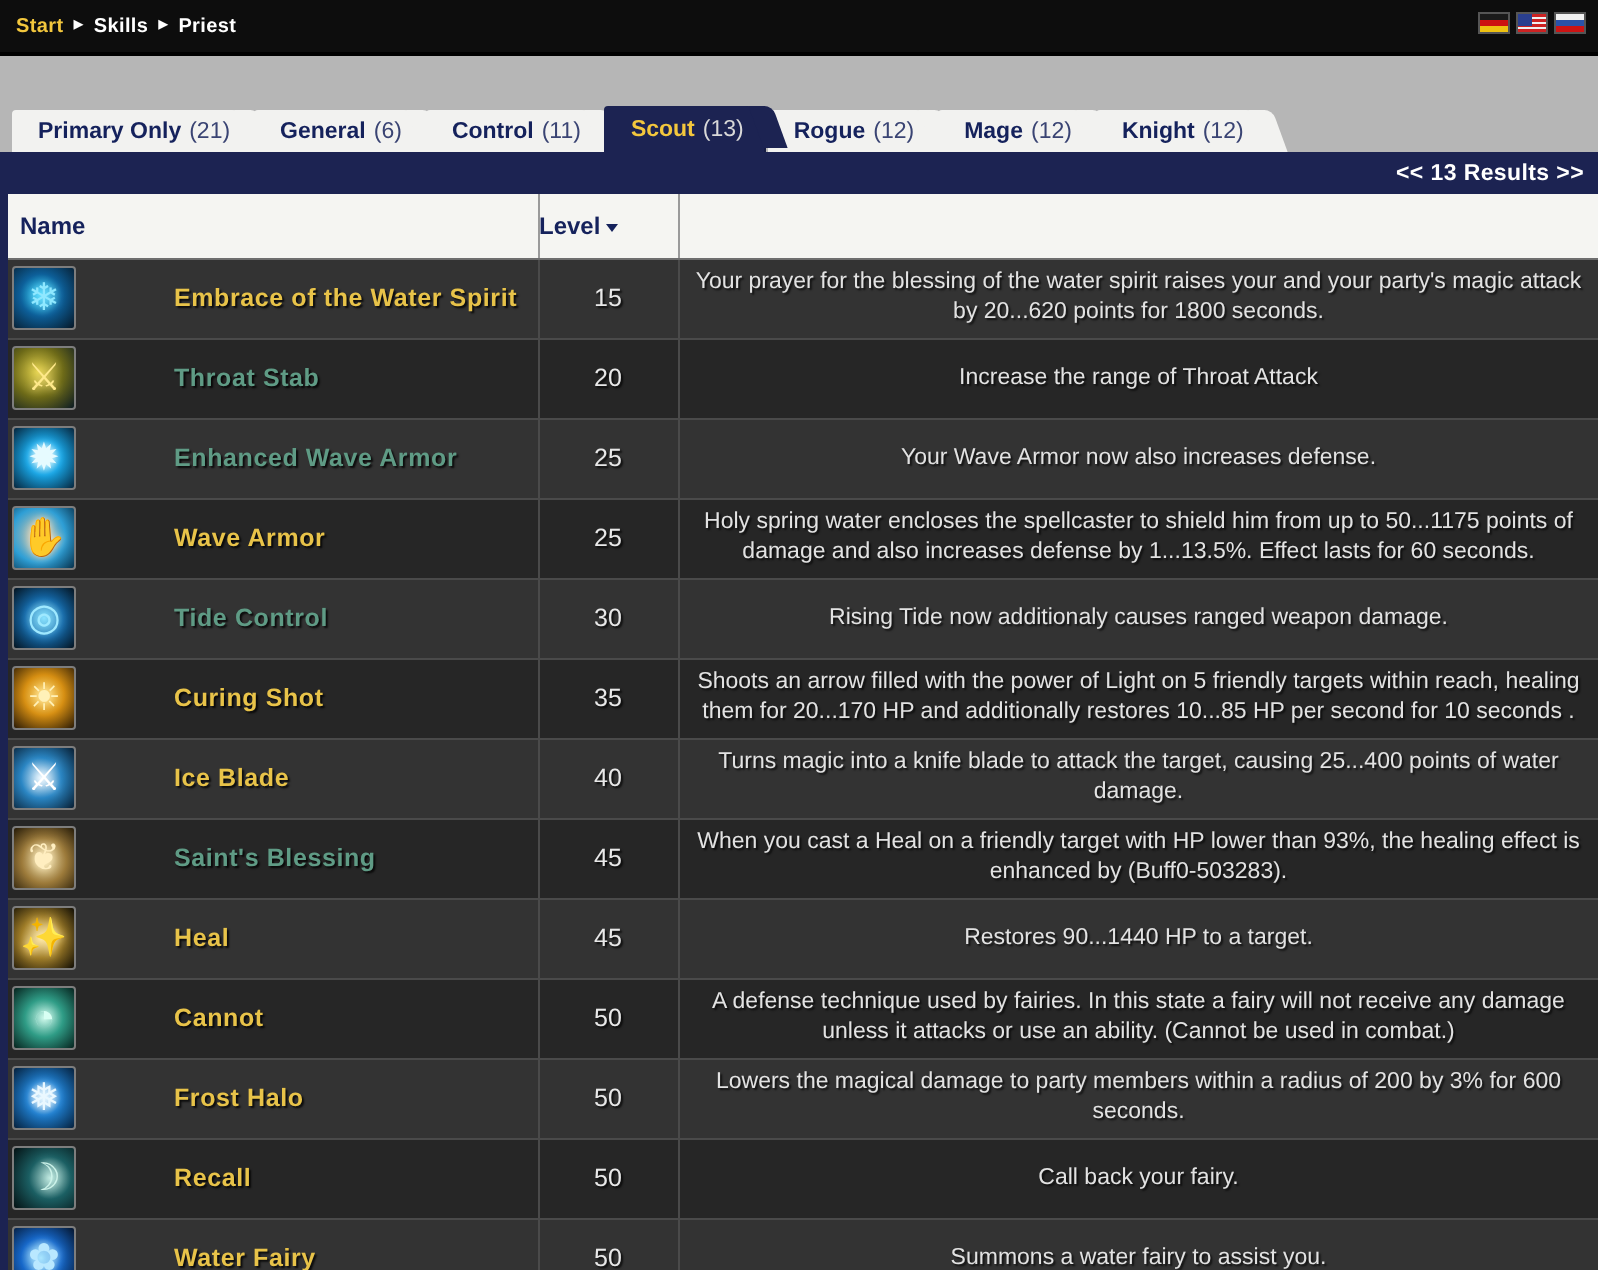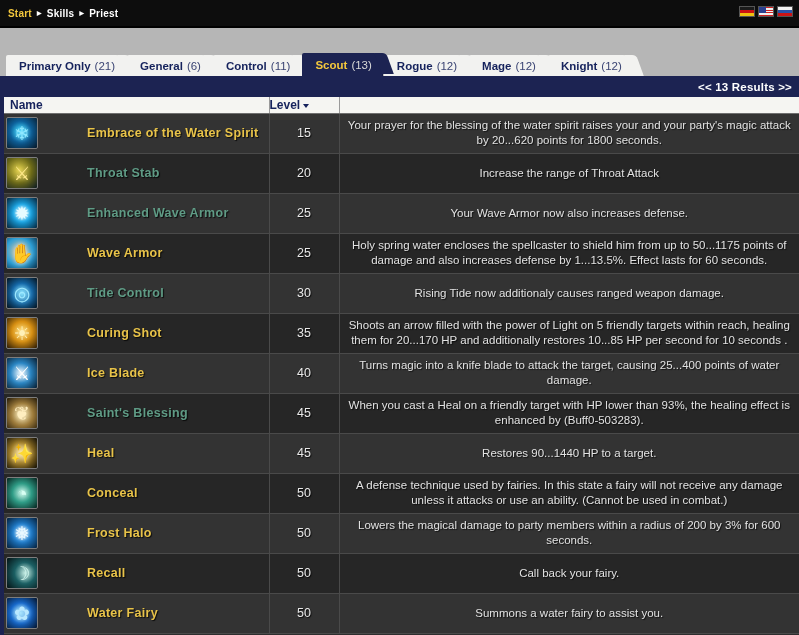--- a/index.html
+++ b/index.html
@@ -150,21 +150,21 @@
     width: 795px;
     border-collapse: collapse;
     table-layout: fixed;
   }
   thead th {
     background: #f5f5f2;
     color: #15225c;
     font-size: 12px;
     font-weight: bold;
     text-align: left;
-    height: 16px;
+    height: 32px;
     padding: 0 6px;
     border-right: 1px solid #9a9a9a;
     border-bottom: 1px solid #6e6e6e;
   }
   thead th.c-level { text-align: left; padding: 0; }
   thead th.c-desc { border-right: none; }
   .sort-caret {
     display: inline-block;
     margin-left: 3px;
     border-left: 3.5px solid transparent;
@@ -425,21 +425,21 @@
           </td>
           <td class="c-level">45</td>
           <td class="c-desc">Restores 90...1440 HP to a target.</td>
         </tr>
         <tr class="even">
           <td class="c-name">
             <div class="namecell">
               <span class="icon ic-conceal">
                 <span class="glyph" style="color: rgb(216, 255, 243);">◔</span>
               </span>
-              <span class="skillname gold">Conceal</span>
+              <span class="skillname gold">Cannot</span>
             </div>
           </td>
           <td class="c-level">50</td>
           <td class="c-desc">A defense technique used by fairies. In this state a fairy will not receive any damage unless it attacks or use an ability. (Cannot be used in combat.)</td>
         </tr>
         <tr class="odd">
           <td class="c-name">
             <div class="namecell">
               <span class="icon ic-frost">
                 <span class="glyph" style="color: rgb(234, 248, 255);">❅</span>

